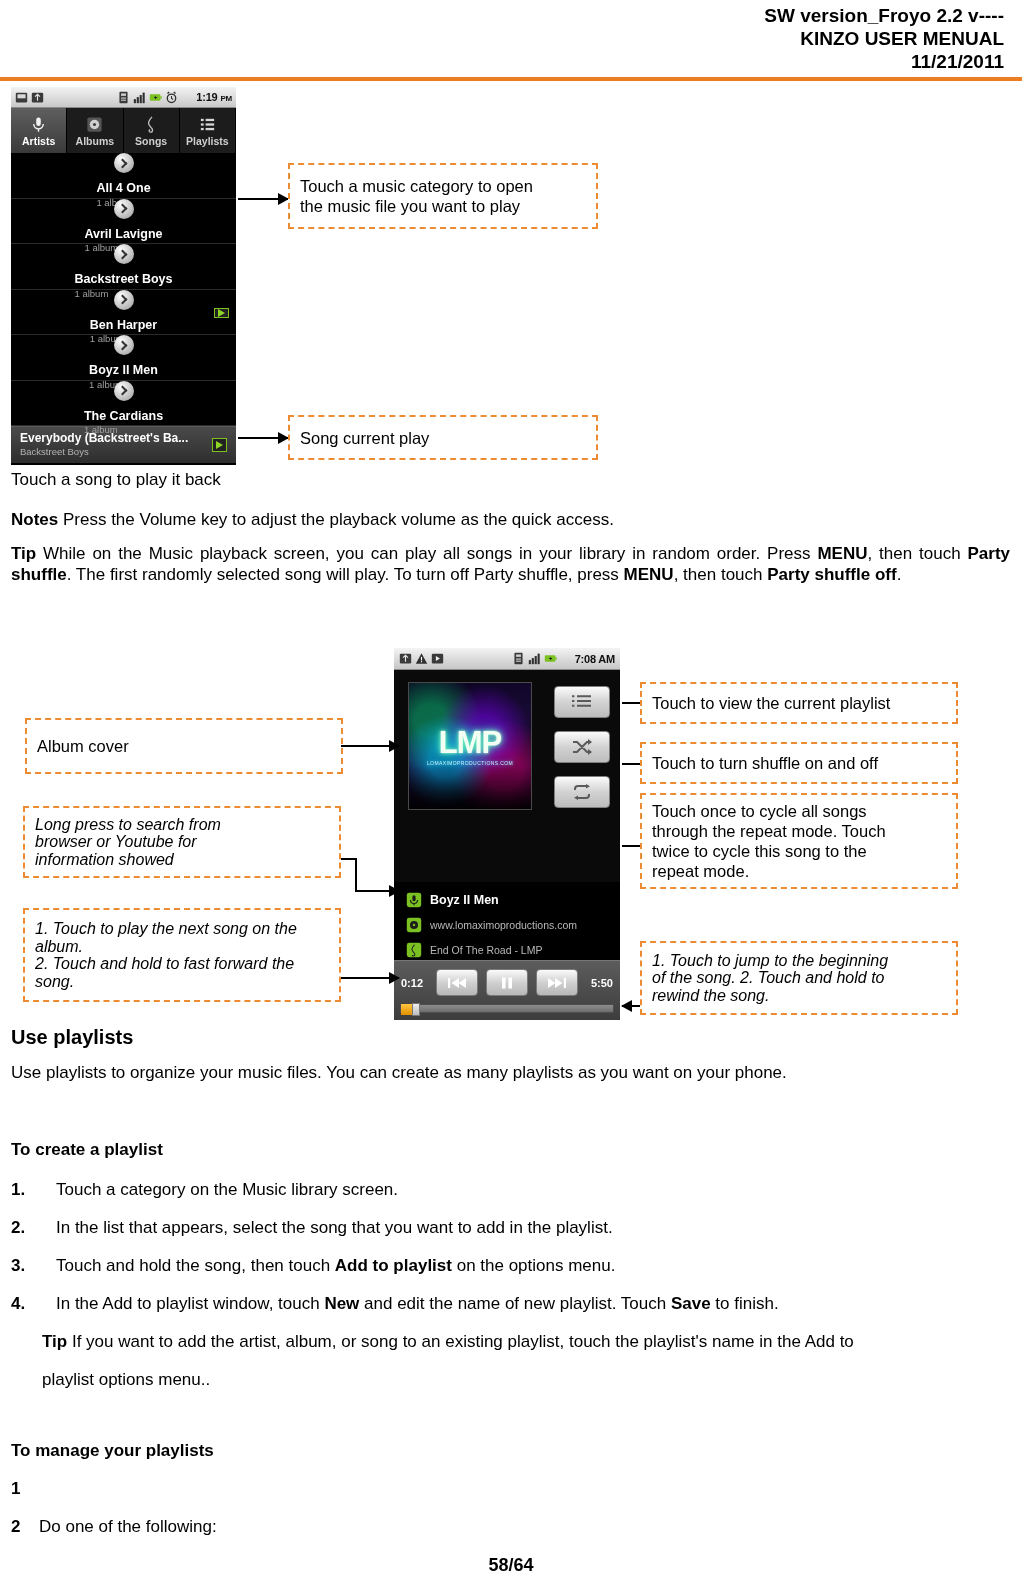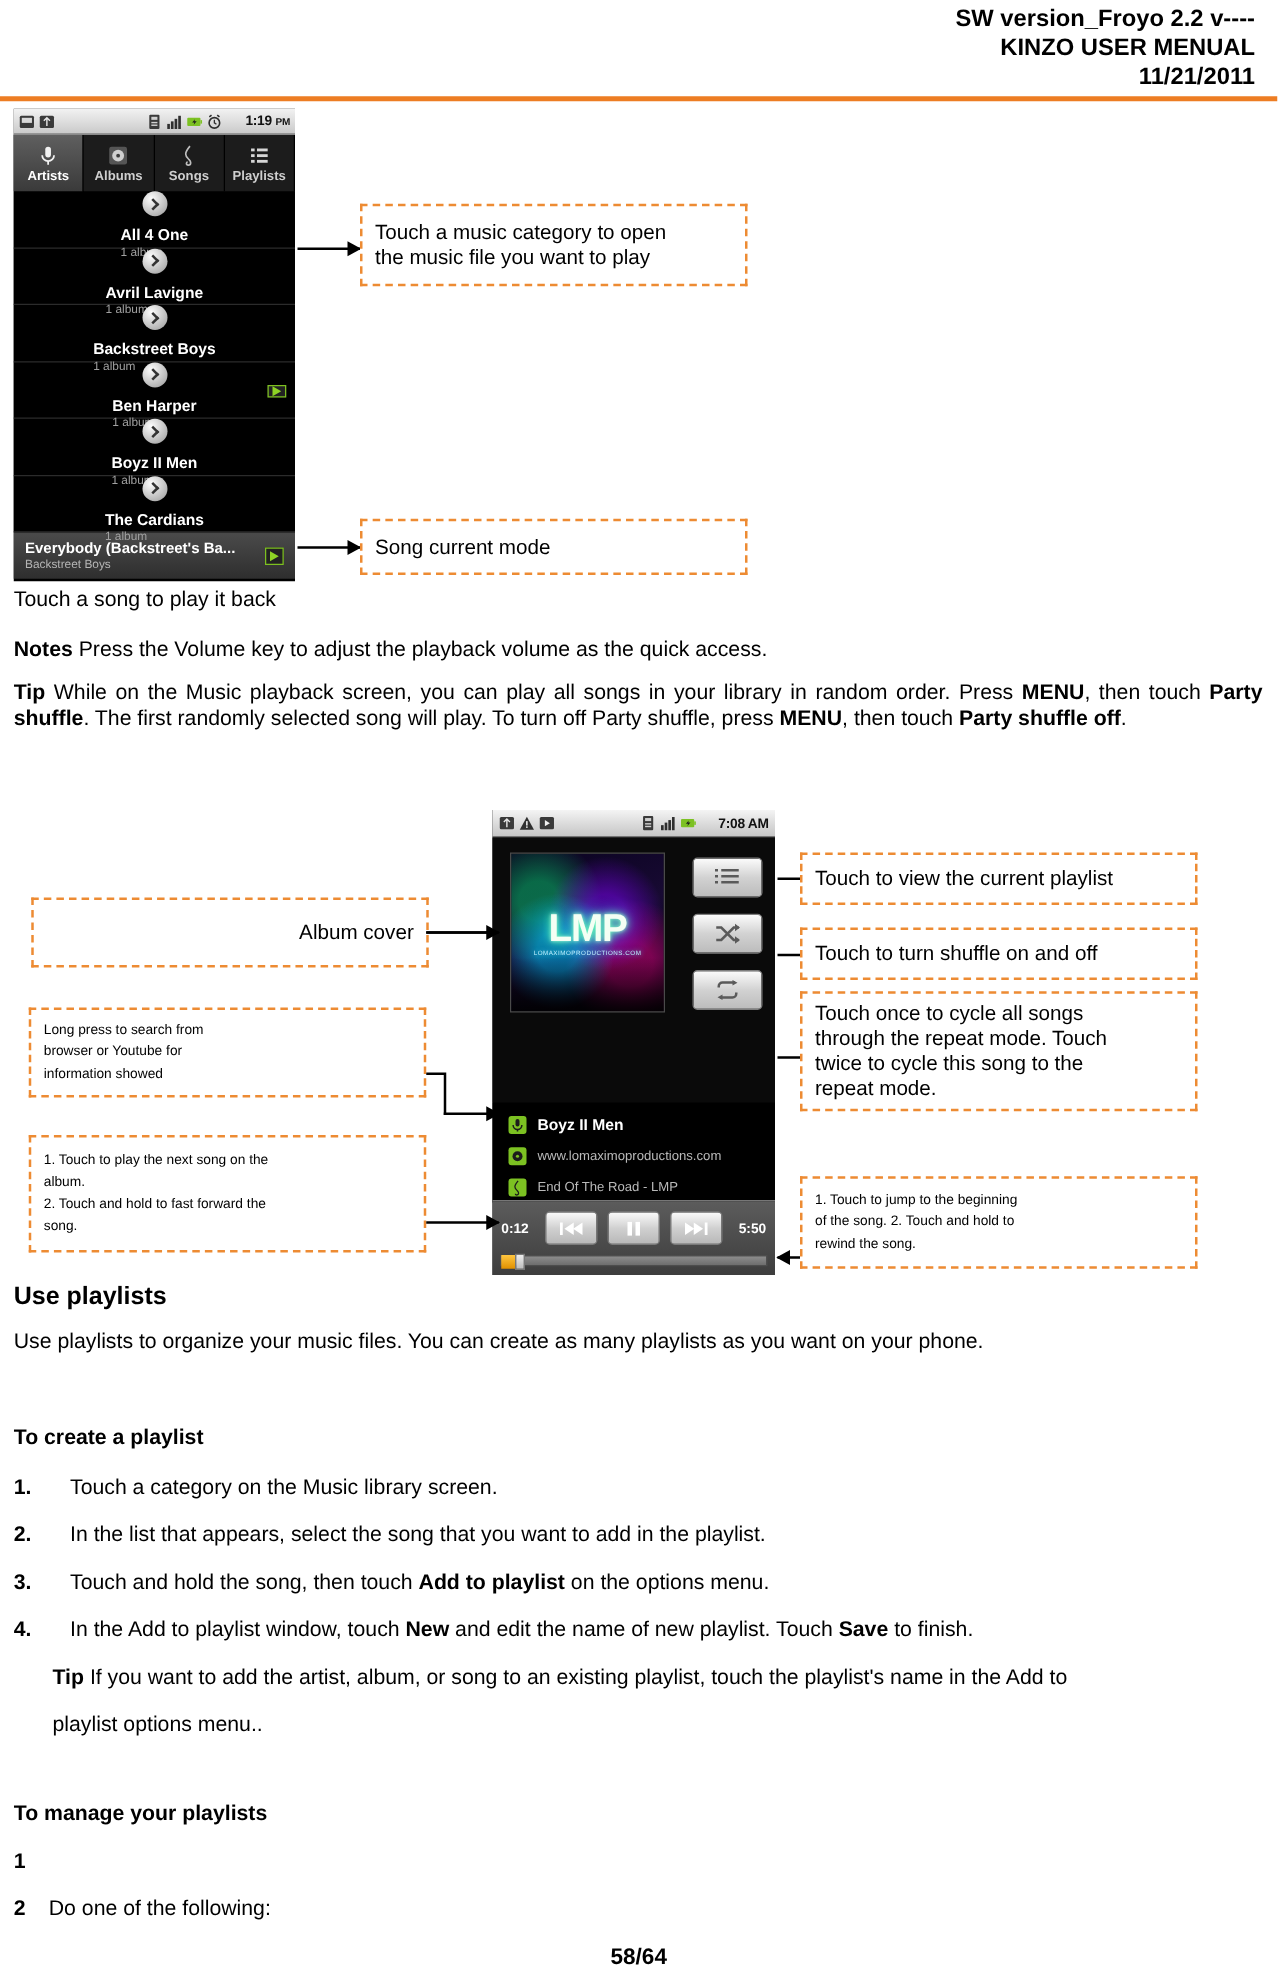--- a/index.html
+++ b/index.html
@@ -23,21 +23,21 @@
 
   
   .callout {
     position:absolute;
     border:2px dashed #ED8B33;
     background:#fff;
     display:flex; align-items:center;
     padding:4px 10px;
     font-size:16.5px; line-height:20px; color:#000;
   }
-  .callout.small { font-size:11px; line-height:17.5px; }
+  .callout.small { font-size:16px; line-height:17.5px;font-style:italic; }
   .callout span { display:block; white-space:pre-line; }
 
   
   .arrow { position:absolute; height:2px; background:#000; }
   .arrow:after {
     content:""; position:absolute; right:-1px; top:-5px;
     border-left:11px solid #000;
     border-top:6px solid transparent;
     border-bottom:6px solid transparent;
   }
@@ -334,21 +334,21 @@
 </div>
 
 <div class="arrow" style="left:238px; top:198px; width:50px;"></div>
 <div class="callout" style="left:288px; top:163px; width:310px; height:66px;">
   <span>Touch a music category to open
 the music file you want to play</span>
 </div>
 
 <div class="arrow" style="left:238px; top:437px; width:50px;"></div>
 <div class="callout" style="left:288px; top:415px; width:310px; height:45px;">
-  <span>Song current mode</span>
+  <span>Song current play</span>
 </div>
 
 <div class="cap1">Touch a song to play it back</div>
 
 <div class="para" style="top:509px;">
   <b>Notes</b><span> Press the Volume key to adjust the playback volume as the quick access.</span>
 </div>
 
 <div class="para" style="top:543px;">
   <b>Tip</b><span> While on the Music playback screen, you can play all songs in your library in random order. Press </span><b>MENU</b><span>, then touch </span><b>Party shuffle</b><span>. The first randomly selected song will play. To turn off Party shuffle, press </span><b>MENU</b><span>, then touch </span><b>Party shuffle off</b><span>.</span>
@@ -474,21 +474,21 @@
       </span>
       <span class="t-time">5:50</span>
     </div>
     <div class="seek">
       <span class="seek-thumb"></span>
       <span class="seek-thumb2"></span>
     </div>
   </div>
 </div>
 
-<div class="callout" style="left:25px; top:718px; width:318px; height:56px;justify-content:flex-end;">
+<div class="callout" style="left:25px; top:718px; width:318px; height:56px;">
   <span>Album cover</span>
 </div>
 <div class="leader" style="left:341px; top:745px; width:52px; height:2px;"></div>
 <div class="arrow" style="left:341px; top:745px; width:58px;"></div>
 
 <div class="callout small" style="left:23px; top:806px; width:318px; height:72px;">
   <span>Long press to search from
 browser or Youtube for
 information showed</span>
 </div>

